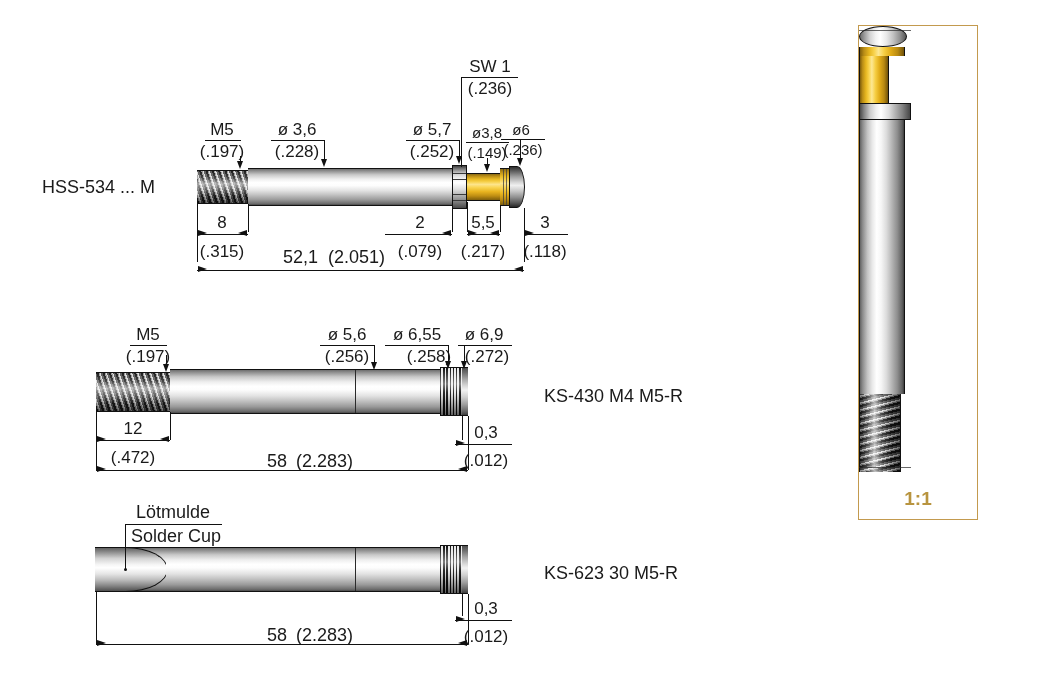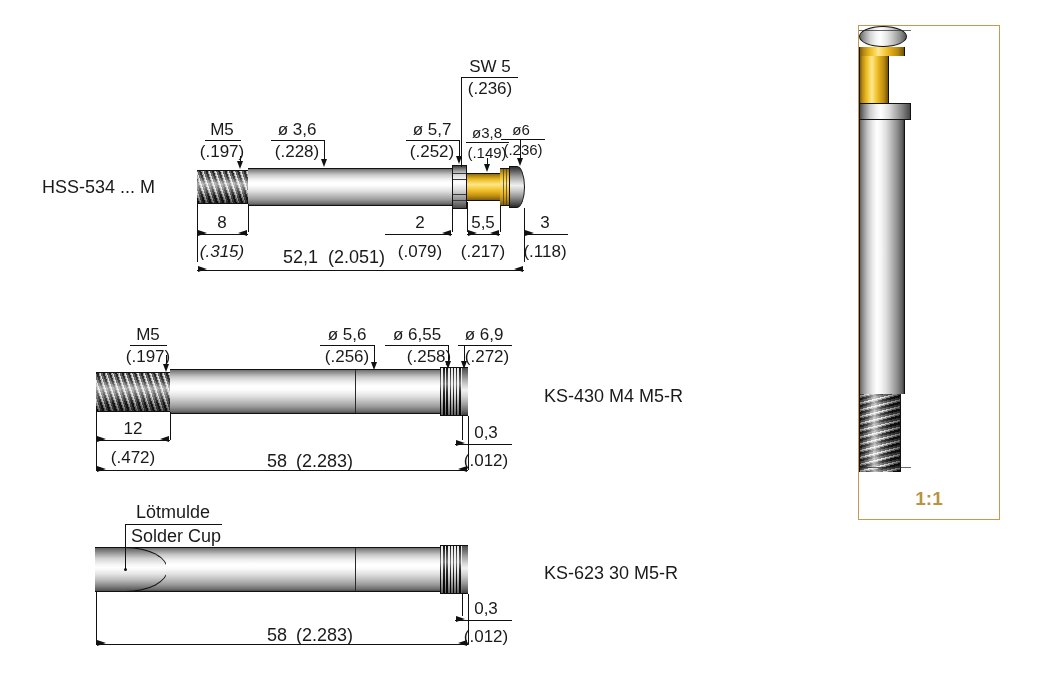--- a/index.html
+++ b/index.html
@@ -191,21 +191,21 @@
     <div class="txt t17 center" style="left:297px;top:143px;">(.228)</div>
     <div class="leader" style="left:324px;top:140px;height:22px;"></div>
     <div class="ptr" style="left:321px;top:159px;"></div>
 
     <div class="txt t17 center" style="left:432px;top:121px;">ø 5,7</div>
     <div class="uline" style="left:406px;top:140px;width:54px;"></div>
     <div class="txt t17 center" style="left:432px;top:143px;">(.252)</div>
     <div class="leader" style="left:459px;top:140px;height:18px;"></div>
     <div class="ptr" style="left:456px;top:156px;"></div>
 
-    <div class="txt t17 center" style="left:490px;top:58px;">SW 5</div>
+    <div class="txt t17 center" style="left:490px;top:58px;">SW 1</div>
     <div class="uline" style="left:462px;top:77px;width:56px;"></div>
     <div class="txt t17 center" style="left:490px;top:80px;">(.236)</div>
     <div class="leader" style="left:461px;top:77px;height:90px;"></div>
 
     <div class="txt t15 center" style="left:487px;top:125px;">ø3,8</div>
     <div class="uline" style="left:466px;top:142px;width:43px;"></div>
     <div class="txt t15 center" style="left:487px;top:145px;">(.149)</div>
     <div class="leader" style="left:487px;top:158px;height:10px;"></div>
     <div class="ptr" style="left:484px;top:164px;"></div>
 
@@ -219,21 +219,21 @@
     <div class="vline thin" style="left:248px;top:204px;height:28px;"></div>
     <div class="vline thin" style="left:452px;top:206px;height:26px;"></div>
     <div class="vline thin" style="left:467px;top:202px;height:30px;"></div>
     <div class="vline thin" style="left:500px;top:206px;height:26px;"></div>
     <div class="vline thin" style="left:524px;top:208px;height:54px;"></div>
 
     <div class="txt t17 center" style="left:222px;top:214px;">8</div>
     <div class="hline" style="left:197px;top:234px;width:51px;"></div>
     <div class="arw r" style="left:198px;top:230px;"></div>
     <div class="arw l" style="left:238px;top:230px;"></div>
-    <div class="txt t17 center" style="left:222px;top:243px;font-style:italic;">(.315)</div>
+    <div class="txt t17 center" style="left:222px;top:243px;">(.315)</div>
 
     <div class="txt t17 center" style="left:420px;top:214px;">2</div>
     <div class="hline" style="left:385px;top:234px;width:67px;"></div>
     <div class="arw l" style="left:442px;top:230px;"></div>
     <div class="txt t17 center" style="left:420px;top:243px;">(.079)</div>
 
     <div class="txt t17 center" style="left:483px;top:214px;">5,5</div>
     <div class="hline" style="left:467px;top:234px;width:33px;"></div>
     <div class="arw r" style="left:468px;top:230px;"></div>
     <div class="arw l" style="left:490px;top:230px;"></div>
@@ -351,21 +351,21 @@
     <div class="arw r" style="left:456px;top:616px;"></div>
     <div class="txt t17 center" style="left:486px;top:628px;">(.012)</div>
 
     <div class="txt t18" style="left:267px;top:626px;">58</div>
     <div class="txt t18" style="left:296px;top:626px;">(2.283)</div>
     <div class="hline" style="left:96px;top:644px;width:372px;"></div>
     <div class="arw r" style="left:97px;top:640px;"></div>
     <div class="arw l" style="left:458px;top:640px;"></div>
   </div>
 
-  <div class="panel" style="left:858px;top:25px;width:142px;height:495px;">
+  <div class="panel" style="left:858px;top:25px;width:120px;height:495px;">
 
     <div class="part">
 
       <div class="vcap round-l round-r" style="left:46px;top:26px;width:48px;height:21px;"></div>
 
       <div class="vgold" style="left:48px;top:45px;width:44px;height:9px;"></div>
 
       <div class="vgold" style="left:56px;top:53px;width:28px;height:47px;"></div>
 
       <div class="vhex" style="left:44px;top:99px;width:52px;height:17px;">

